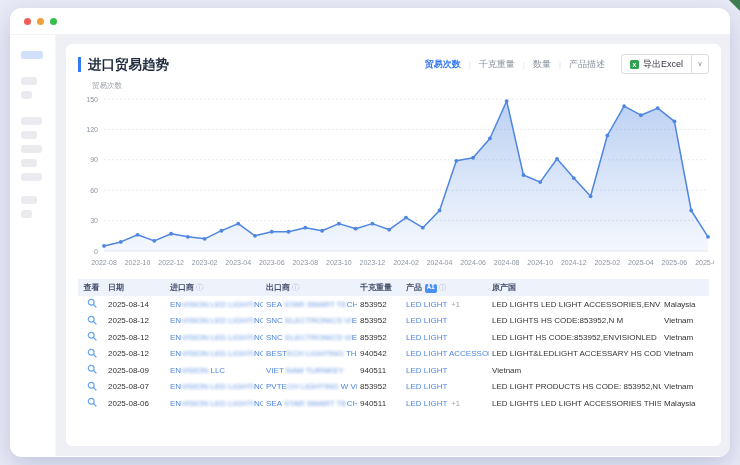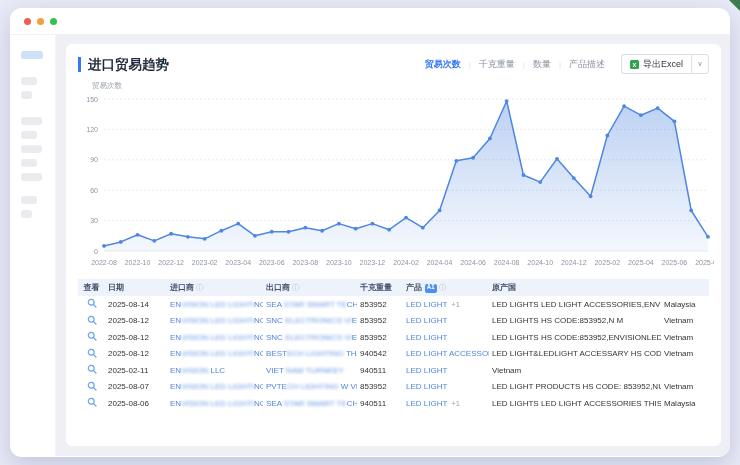--- a/index.html
+++ b/index.html
@@ -270,21 +270,21 @@
   <div class="tr">
     <div class="td col-view"><span class="mag"><svg width="10" height="10" viewBox="0 0 10 10">
                       <circle cx="4.2" cy="4.2" r="2.9" fill="none" stroke="#66a3ef" stroke-width="1.2"></circle>
                       <line x1="6.4" y1="6.4" x2="9" y2="9" stroke="#66a3ef" stroke-width="1.2" stroke-linecap="round"></line>
                     </svg></span></div>
     <div class="td col-date">2025-08-12</div>
     <div class="td col-importer link"><span>EN</span><span class="blur">VISION LED LIGHTI</span><span>NG L..</span></div>
     <div class="td col-exporter link"><span>SNC </span><span class="blur">ELECTRONICS VI</span><span>ET...</span></div>
     <div class="td col-hs">853952</div>
     <div class="td col-product"><span class="link">LED LIGHT</span><span class="pextra"></span></div>
-    <div class="td col-desc">LED LIGHTS HS CODE:853952,ENVISIONLED</div>
+    <div class="td col-desc">LED LIGHT HS CODE:853952,ENVISIONLED</div>
     <div class="td col-origin">Vietnam</div>
   </div>
 
   <div class="tr">
     <div class="td col-view"><span class="mag"><svg width="10" height="10" viewBox="0 0 10 10">
                       <circle cx="4.2" cy="4.2" r="2.9" fill="none" stroke="#66a3ef" stroke-width="1.2"></circle>
                       <line x1="6.4" y1="6.4" x2="9" y2="9" stroke="#66a3ef" stroke-width="1.2" stroke-linecap="round"></line>
                     </svg></span></div>
     <div class="td col-date">2025-08-12</div>
     <div class="td col-importer link"><span>EN</span><span class="blur">VISION LED LIGHTI</span><span>NG L..</span></div>
@@ -293,21 +293,21 @@
     <div class="td col-product"><span class="link">LED LIGHT ACCESSORY</span><span class="pextra"></span></div>
     <div class="td col-desc">LED LIGHT&amp;LEDLIGHT ACCESSARY HS CODE: 940542&amp;940</div>
     <div class="td col-origin">Vietnam</div>
   </div>
 
   <div class="tr">
     <div class="td col-view"><span class="mag"><svg width="10" height="10" viewBox="0 0 10 10">
                       <circle cx="4.2" cy="4.2" r="2.9" fill="none" stroke="#66a3ef" stroke-width="1.2"></circle>
                       <line x1="6.4" y1="6.4" x2="9" y2="9" stroke="#66a3ef" stroke-width="1.2" stroke-linecap="round"></line>
                     </svg></span></div>
-    <div class="td col-date">2025-02-11</div>
+    <div class="td col-date">2025-08-09</div>
     <div class="td col-importer link"><span>EN</span><span class="blur">VISION</span><span> LLC</span></div>
     <div class="td col-exporter link"><span>VIET </span><span class="blur">NAM TURNKEY</span><span></span></div>
     <div class="td col-hs">940511</div>
     <div class="td col-product"><span class="link">LED LIGHT</span><span class="pextra"></span></div>
     <div class="td col-origin">Vietnam</div>
   </div>
 
   <div class="tr">
     <div class="td col-view"><span class="mag"><svg width="10" height="10" viewBox="0 0 10 10">
                       <circle cx="4.2" cy="4.2" r="2.9" fill="none" stroke="#66a3ef" stroke-width="1.2"></circle>

